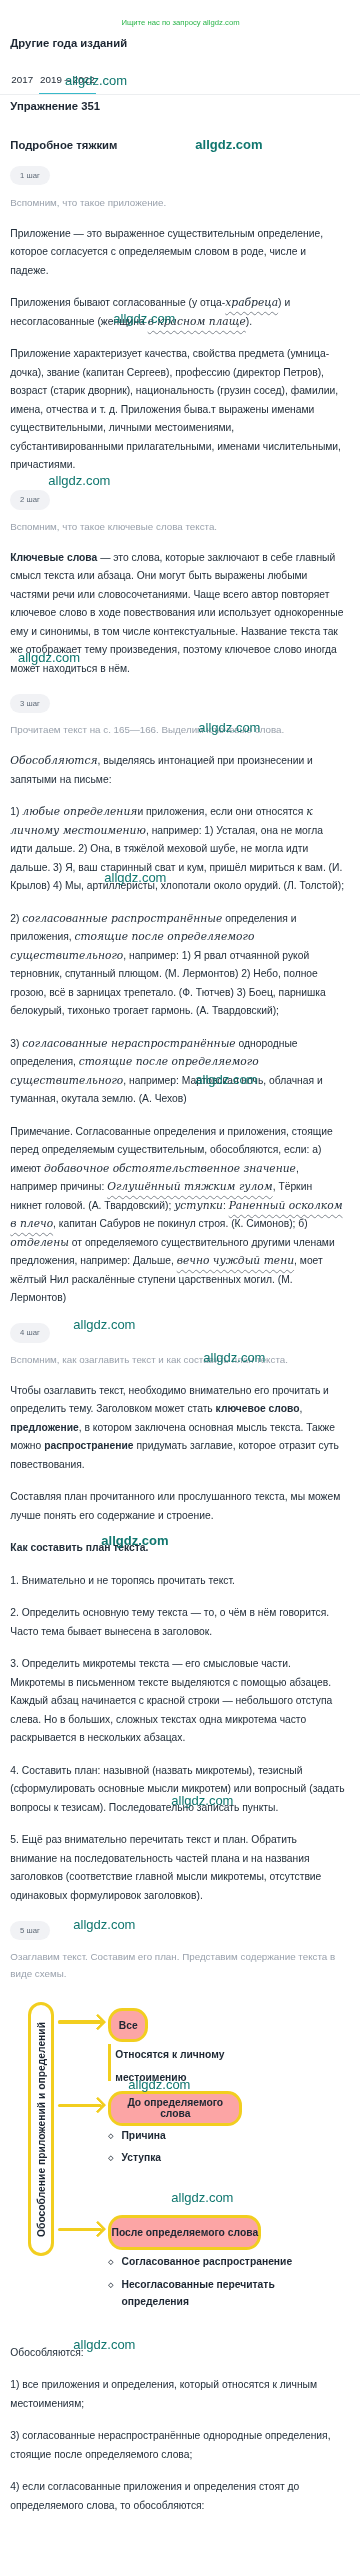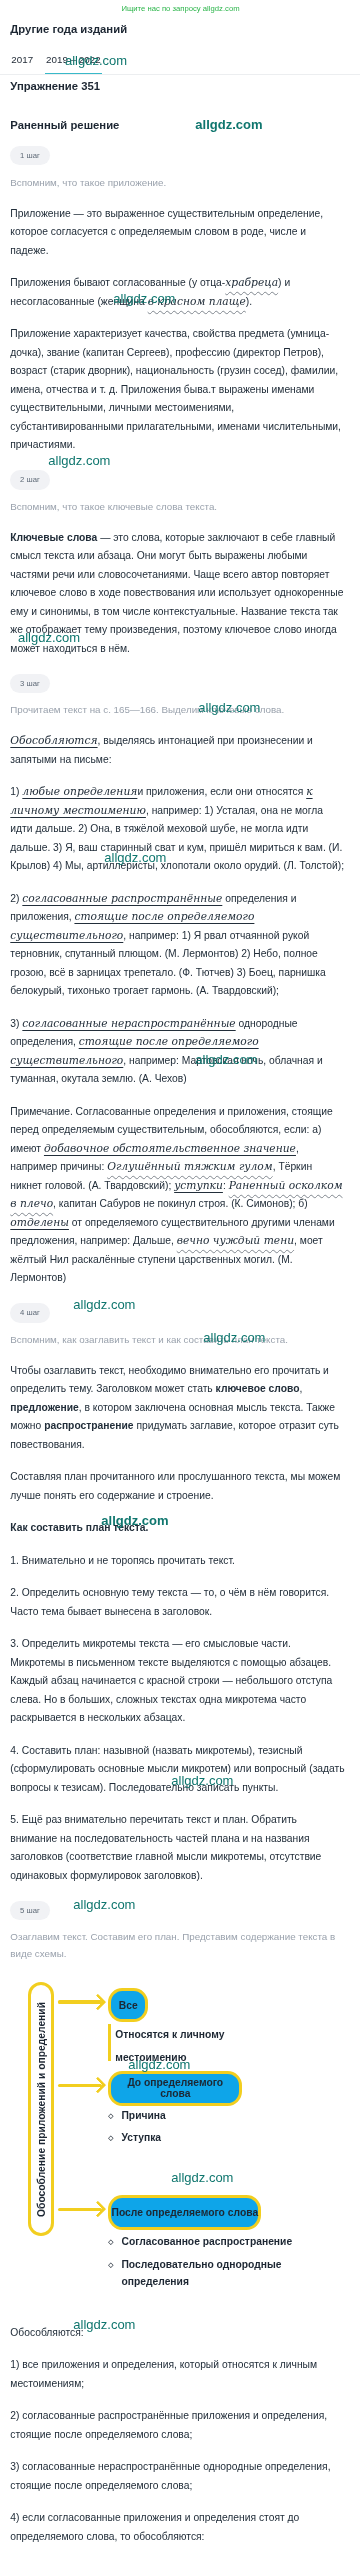--- a/index.html
+++ b/index.html
@@ -1,45 +1,45 @@
 <!DOCTYPE html>
 <html style="font-size:8.2px"><head>
 <meta charset="utf-8">
 <style>
   html,body{margin:0;padding:0;background:#fff;}
   body{width:361px;font-family:"Liberation Sans",sans-serif;color:#222e3a;}
   .page{position:relative;width:361px;overflow:hidden;}
   .content{padding:0 10.3px 2.1px;}
-  .promo{text-align:center;color:#2bb54a;font-size:7.7px;padding:4px 0 1px;}
+  .promo{text-align:center;color:#2bb54a;font-size:7.7px;padding:18px 0 1px;}
   h2.sect{font-size:11.3px;font-weight:700;color:#1d2733;margin:9.3px 0 5.2px;position:relative;}
-  .tabs{display:flex;gap:11px;border-bottom:0.5px solid #eceef0;margin:17px -10.3px 0;padding:0 10.3px;position:relative;}
+  .tabs{display:flex;gap:5px;border-bottom:0.5px solid #eceef0;margin:23px -10.3px 0;padding:0 10.3px;position:relative;}
   .tab{font-size:9.8px;color:#1d2733;padding:2.1px 1px 7.2px;cursor:pointer;}
   .tab.active{border-bottom:1.5px solid #38b9c9;}
   .badge{display:block;width:fit-content;background:#f1f2f5;color:#5f6a77;font-size:7.7px;
          padding:5.2px 9.8px;border-radius:11.3px;margin:15.5px 0 3.1px;position:relative;}
   .gray{color:#9aa2ad;font-size:9.8px;line-height:17px;margin:8.2px 0 10.3px;position:relative;max-width:340px;}
   p.body{font-size:10.3px;line-height:18.5px;margin:14px 0;max-width:335px;position:relative;font-weight:400;color:#222e3a;}
   p.body.b{font-weight:700;}
   .b{font-weight:700;}
   .i{font-family:"DejaVu Serif",serif;font-style:italic;font-size:1.04em;}
-  .u-line{text-decoration:underline;text-underline-offset:3.1px;text-decoration-thickness:0.5px;}
+  .u-line{text-underline-offset:3.1px;text-decoration-thickness:0.5px;}
   .u-wavy{text-decoration:underline;text-decoration-style:wavy;text-decoration-color:#80868e;
           text-underline-offset:5.2px;text-decoration-thickness:0.5px;}
   .wm{position:absolute;font-size:13px;color:#0f766e;white-space:nowrap;z-index:6;letter-spacing:0;pointer-events:none;}
   
   .diagram{position:relative;height:330px;margin:17.5px 0 6.2px;}
   .d-root{position:absolute;left:18px;top:2.6px;width:19.6px;height:248px;border:3.1px solid #f2ce1f;
           border-radius:13.4px;display:flex;align-items:center;justify-content:center;background:#fff;}
   .d-root span{writing-mode:vertical-rl;transform:rotate(180deg);font-size:10.3px;font-weight:700;
                color:#1d2733;white-space:nowrap;}
   .d-arrow{position:absolute;left:48px;width:44px;height:3.1px;background:#f2ce1f;border-radius:1.5px;}
   .d-arrow:after{content:"";position:absolute;right:-1.5px;top:-4.6px;width:8.8px;height:8.8px;
                  border-top:3.1px solid #f2ce1f;border-right:3.1px solid #f2ce1f;transform:rotate(45deg);border-radius:1px;}
   .d-box{position:absolute;border:3.1px solid #f2ce1f;border-radius:14.4px;display:flex;align-items:center;
-         justify-content:center;font-size:10.3px;font-weight:700;color:#1d2733;background:#0ea5e9;text-align:center;}
+         justify-content:center;font-size:10.3px;font-weight:700;color:#1d2733;background:#fca5a5;text-align:center;}
   .d-bar{position:absolute;left:98px;width:2.6px;background:#f2ce1f;}
   .d-sub{position:absolute;left:105px;font-size:10.3px;font-weight:700;color:#1d2733;line-height:23px;}
   .d-item{position:absolute;left:98px;display:flex;gap:8px;font-size:10.3px;font-weight:700;
           color:#1d2733;line-height:17px;}
   .d-item .dm{font-size:6.7px;line-height:17px;flex:none;}
 </style>
 </head>
 <body>
 
 <div class="page">
@@ -54,21 +54,21 @@
       <div class="tab">2017</div>
       <div class="tab active">2019 – 2022</div>
       <span class="wm" style="left:65px;top:1px">allgdz.com</span>
     </div>
 
     <h2 class="sect" style="margin-top:5px">
       <span>Упражнение 351</span>
     </h2>
 
     <h2 class="sect" style="margin-top:27px">
-      <span>Раненный решение</span>
+      <span>Подробное тяжким</span>
       <span class="wm" style="left:185px;top:-1.5px">allgdz.com</span>
     </h2>
 
     <div id="blocks-root">
         <div class="badge">1 шаг</div>
         <div class="gray">Вспомним, что такое приложение.</div>
         <p class="body">Приложение — это выраженное существительным определение, которое согласуется с определяемым словом в роде, числе и падеже.</p>
         <p class="body">Приложения бывают согласованные (у отца-<span class="i u-wavy">храбреца</span>) и несогласованные (женщина <span class="i u-wavy">в красном плаще</span>).<span class="wm" style="left: 103px; top: 15.5px;">allgdz.com</span></p>
         <p class="body">Приложение характеризует качества, свойства предмета (умница-дочка), звание (капитан Сергеев), профессию (директор Петров), возраст (старик дворник), национальность (грузин сосед), фамилии, имена, отчества и т. д. Приложения быва.т выражены именами существительными, личными местоимениями, субстантивированными прилагательными, именами числительными, причастиями.</p>
         <div class="badge">2 шаг<span class="wm" style="left: 38px; top: -17.5px;">allgdz.com</span></div>
@@ -116,27 +116,26 @@
       <span>Уступка</span>
     </div>
 
     <div class="d-box" style="left:98px;top:215px;width:147px;height:29px">После определяемого слова</div>
     <div class="d-item" style="top:253px;width:222px">
       <span class="dm">◇</span>
       <span>Согласованное распространение</span>
     </div>
     <div class="d-item" style="top:276px;width:175px">
       <span class="dm">◇</span>
-      <span>Последовательно однородные определения</span>
+      <span>Несогласованные перечитать определения</span>
     </div>
   <span class="wm" style="left: 118px; top: 77px;">allgdz.com</span>
           <span class="wm" style="left: 161px; top: 190px;">allgdz.com</span>
         </div>
         <p class="body">Обособляются:<span class="wm" style="left: 63px; top: -7.7px;">allgdz.com</span></p>
         <p class="body">1) все приложения и определения, который относятся к личным местоимениям;</p>
-        <p class="body">2) согласованные распространённые приложения и определения, стоящие после определяемого слова;</p>
         <p class="body">3) согласованные нераспространённые однородные определения, стоящие после определяемого слова;</p>
         <p class="body">4) если согласованные приложения и определения стоят до определяемого слова, то обособляются:</p>
       </div>
   </div>
 
 </div>
 
 
 </body></html>

